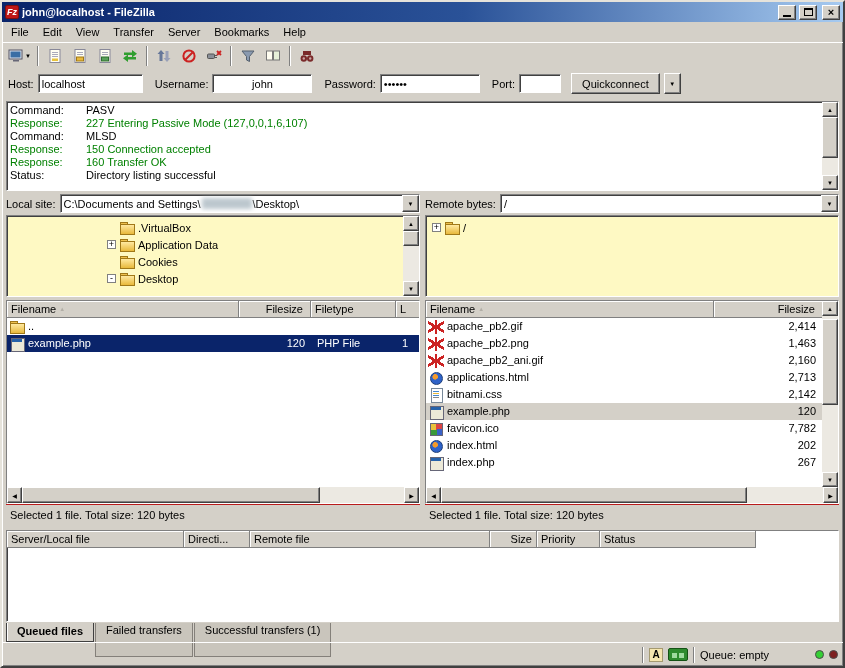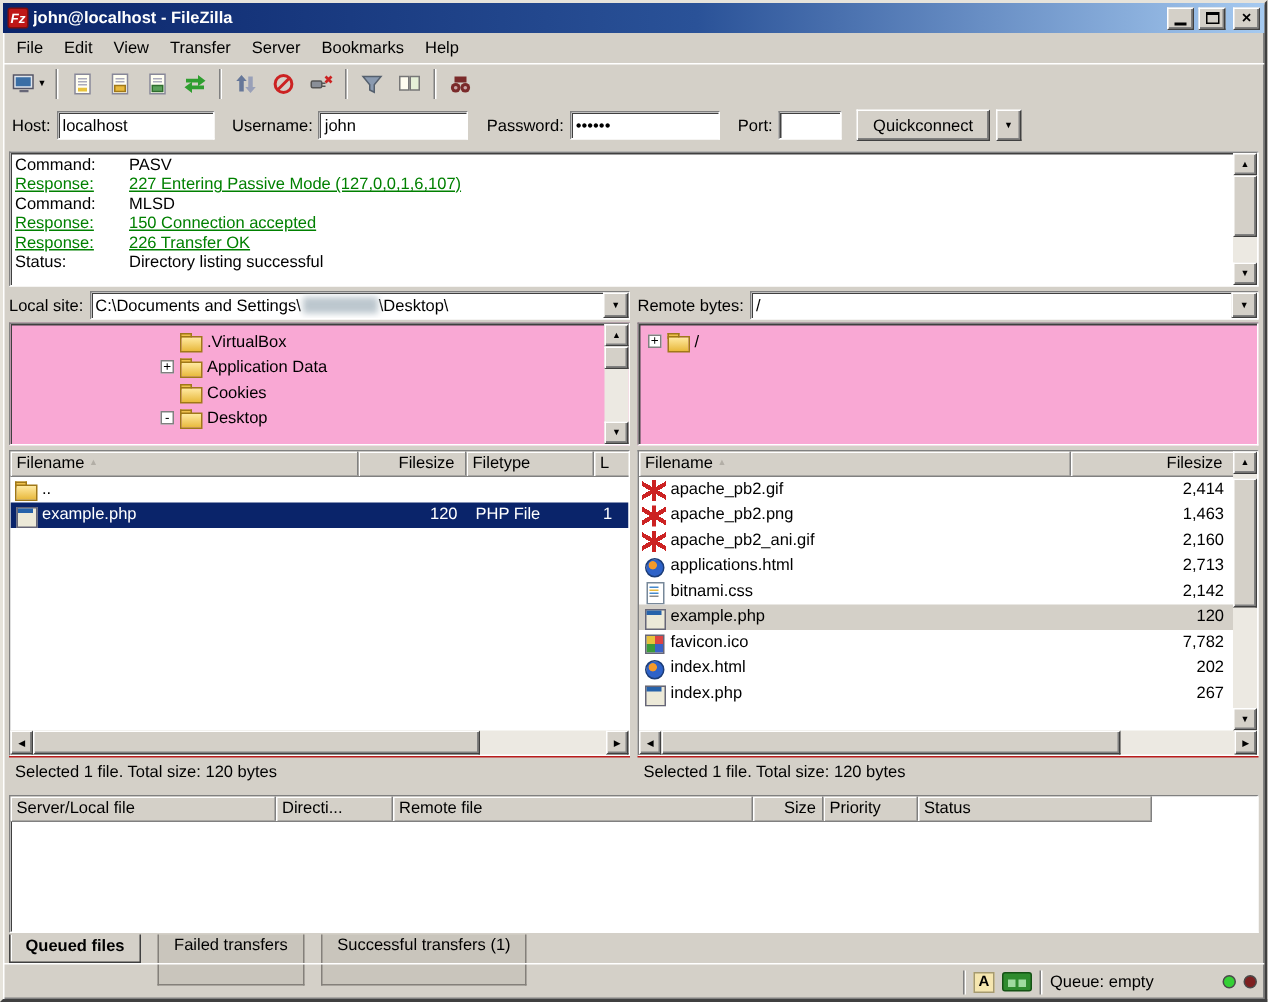--- a/index.html
+++ b/index.html
@@ -33,37 +33,37 @@
   .tbtn { height:23px; min-width:24px; display:flex; align-items:center; justify-content:center; padding:0 2px; gap:1px; }
   .tsep { width:2px; height:20px; border-left:1px solid #808080; border-right:1px solid #fff; margin:0 3px; }
   .caret { font-size:6px; line-height:1; }
 
   
   .quickbar { height:29px; flex:none; display:flex; align-items:center; padding:0 6px; gap:4px; }
   .qc-label { margin-left:8px; }
   .qc-label.first { margin-left:0; }
   .field { height:19px; border:1px solid; border-color:#808080 #fff #fff #808080;
     box-shadow: inset 1px 1px 0 #404040; background:#fff; font:inherit; padding:0 3px; outline:none; }
-  .f-host { width:105px; } .f-user { width:100px; } .f-pass { width:100px; } .f-port { width:42px; }
+  .f-host { width:105px; } .f-user { width:100px;text-align:center; } .f-pass { width:100px; } .f-port { width:42px; }
   .raised { background:#d4d0c8; border:1px solid; border-color:#fff #404040 #404040 #fff;
     box-shadow: inset -1px -1px 0 #808080; }
   .qc-btn { height:21px; padding:0 10px; font:inherit; margin-left:6px; }
   .qc-caret { width:17px; height:21px; display:flex; align-items:center; justify-content:center; font-size:6px; }
 
   .splitter-h { flex:none; }
   .sp3 { height:3px; } .sp5 { height:5px; }
 
   .sunken { border:1px solid; border-color:#808080 #fff #fff #808080; box-shadow: inset 1px 1px 0 #404040; }
 
   
   .log-panel { height:90px; flex:none; margin:0 4px; background:#fff; display:flex; }
   .log-body { flex:1; overflow:hidden; padding:2px 3px; }
   .log-line { display:flex; height:13px; line-height:13px; white-space:nowrap; }
   .log-label { width:76px; flex:none; }
-  .log-line.c-resp { color:#008000;text-decoration:underline; }
+  .log-line.c-resp { color:#008000; }
   .log-line.c-cmd, .log-line.c-status { color:#000; }
 
   
   .vscroll { width:16px; flex:none; display:flex; flex-direction:column; background:#ece9e2; }
   .hscroll { height:16px; flex:none; display:flex; background:#ece9e2; }
   .sbtn { flex:none; background:#d4d0c8; border:1px solid; border-color:#fff #404040 #404040 #fff;
     box-shadow: inset -1px -1px 0 #808080; display:flex; align-items:center; justify-content:center;
     font-size:6px; color:#000; }
   .vscroll .sbtn { height:15px; }
   .hscroll .sbtn { width:15px; }
@@ -79,21 +79,21 @@
   .bp.local { width:414px; flex:none; }
   .bp.remote { flex:1; }
   .splitter-v { width:5px; flex:none; }
 
   .site-row { height:21px; flex:none; display:flex; align-items:center; gap:4px; padding-bottom:2px; }
   .combo { flex:1; height:19px; display:flex; background:#fff; }
   .combo-text { flex:1; display:flex; align-items:center; padding:0 3px; white-space:nowrap; overflow:hidden; }
   .combo-btn { width:17px; flex:none; display:flex; align-items:center; justify-content:center; font-size:6px; }
   .redacted { display:inline-block; width:50px; height:11px; background:#bcc7ce; filter:blur(2px); margin:0 1px; }
 
-  .tree-panel { height:82px; flex:none; display:flex; background:#f9a8d4; margin-bottom:3px; }
+  .tree-panel { height:82px; flex:none; display:flex; background:#fef9c3; margin-bottom:3px; }
   .tree-body { flex:1; overflow:hidden; padding-top:3px; }
   .tree-row { height:17px; display:flex; align-items:center; gap:3px; }
   .local .tree-row { padding-left:100px; }
   .remote .tree-row { padding-left:6px; }
   .tree-box { width:9px; height:9px; flex:none; border:1px solid #808080; background:#fff;
     font-size:9px; line-height:7px; text-align:center; }
   .box-hidden { visibility:hidden; }
 
   .list-panel { height:204px; flex:none; display:flex; flex-direction:column; background:#fff; }
   .list-top { flex:1; display:flex; min-height:0; }
@@ -144,28 +144,28 @@
   .fi-css::before { content:""; position:absolute; left:3px; top:0; width:10px; height:13px;
     background:#fff; border:1px solid #789; }
   .fi-css::after { content:""; position:absolute; left:5px; top:3px; width:6px; height:1px; background:#4488cc;
     box-shadow: 0 2px 0 #e8b93c, 0 4px 0 #4488cc, 0 6px 0 #888; }
   .fi-ico::before { content:""; position:absolute; left:2px; top:1px; width:11px; height:11px; border:1px solid #667;
     background:conic-gradient(#d44 0 25%, #3a62c8 0 50%, #3a9a3a 0 75%, #e8c23c 0); }
 
   
   .queue-panel { flex:1; min-height:0; margin:0 4px; display:flex; background:#fff; }
   .queue-headers .hcell:nth-of-type(1) { width:177px; }
-  .queue-headers .hcell:nth-of-type(2) { width:78px; }
+  .queue-headers .hcell:nth-of-type(2) { width:66px; }
   .queue-headers .hcell:nth-of-type(3) { width:240px; }
   .queue-headers .hcell:nth-of-type(4) { width:47px; }
   .queue-headers .hcell:nth-of-type(5) { width:63px; }
   .queue-headers .hcell:nth-of-type(6) { width:156px; }
   .queue-body { flex:1; background:#fff; }
 
-  .tabs-row { height:20px; flex:none; display:flex; align-items:flex-start; padding:1px 2px 0 4px; gap:11px; }
+  .tabs-row { height:20px; flex:none; display:flex; align-items:flex-start; padding:1px 2px 0 4px; gap:1px; }
   .tab { height:34px; line-height:15px; padding:0 10px; background:#c9c5bc; border:1px solid #84807a; border-top:none; }
   .tab.active { background:#d4d0c8; font-weight:bold; height:19px; line-height:17px;
     border-color:#404040; box-shadow: inset 1px 0 0 #fff; }
 
   
   .statusbar { height:24px; flex:none; display:flex; align-items:center; gap:5px; padding:0 5px;
     border-top:1px solid #fff; }
   .sb-fill { flex:1; }
   .sb-sep { width:2px; height:16px; border-left:1px solid #808080; border-right:1px solid #fff; }
   .ascii-ico { width:14px; height:14px; background:#f5e6b0; border:1px solid #a59a70;
@@ -321,21 +321,21 @@
         <div class="log-line c-cmd">
           <span class="log-label">Command:</span>
           <span class="log-text">MLSD</span>
         </div>
         <div class="log-line c-resp">
           <span class="log-label">Response:</span>
           <span class="log-text">150 Connection accepted</span>
         </div>
         <div class="log-line c-resp">
           <span class="log-label">Response:</span>
-          <span class="log-text">226 Transfer OK</span>
+          <span class="log-text">160 Transfer OK</span>
         </div>
         <div class="log-line c-status">
           <span class="log-label">Status:</span>
           <span class="log-text">Directory listing successful</span>
         </div>
       </div>
     <div class="vscroll">
       <div class="sbtn">
           <span>▲</span>
         </div>

